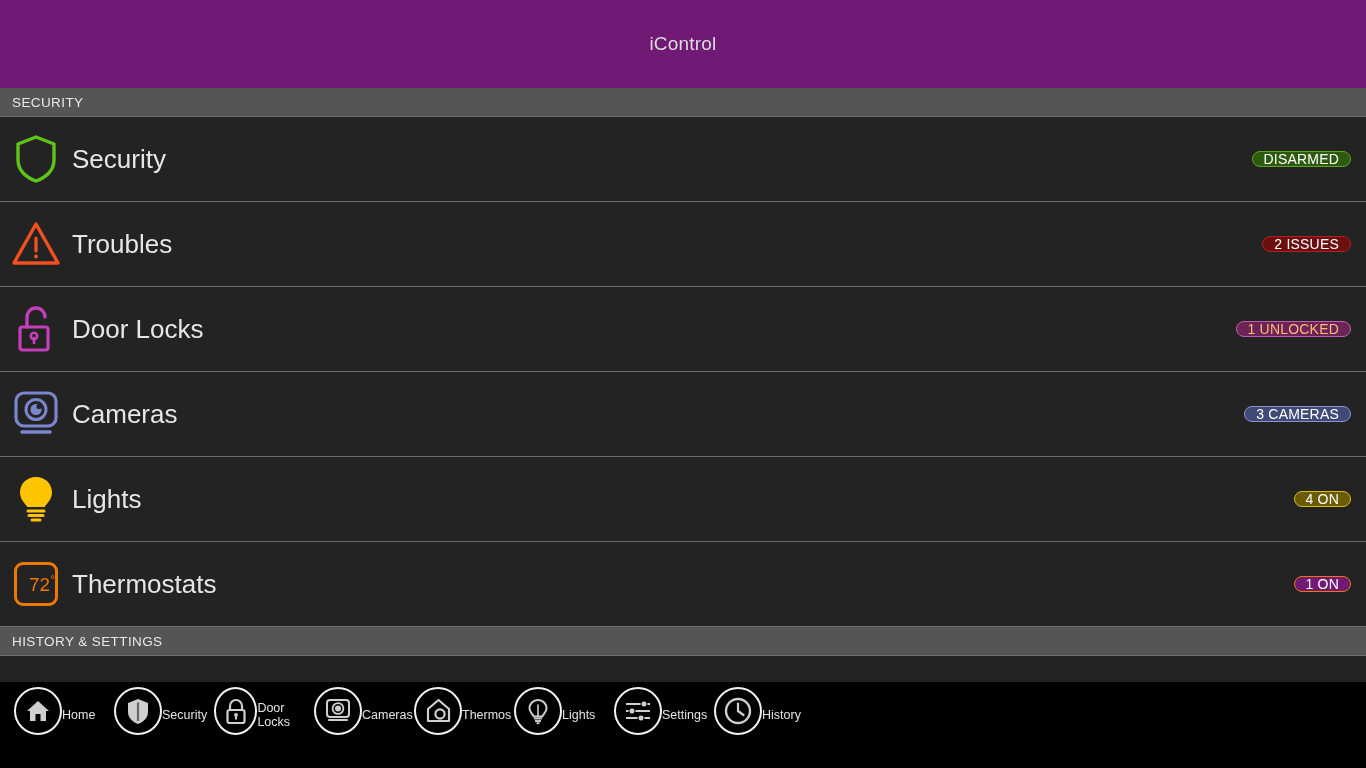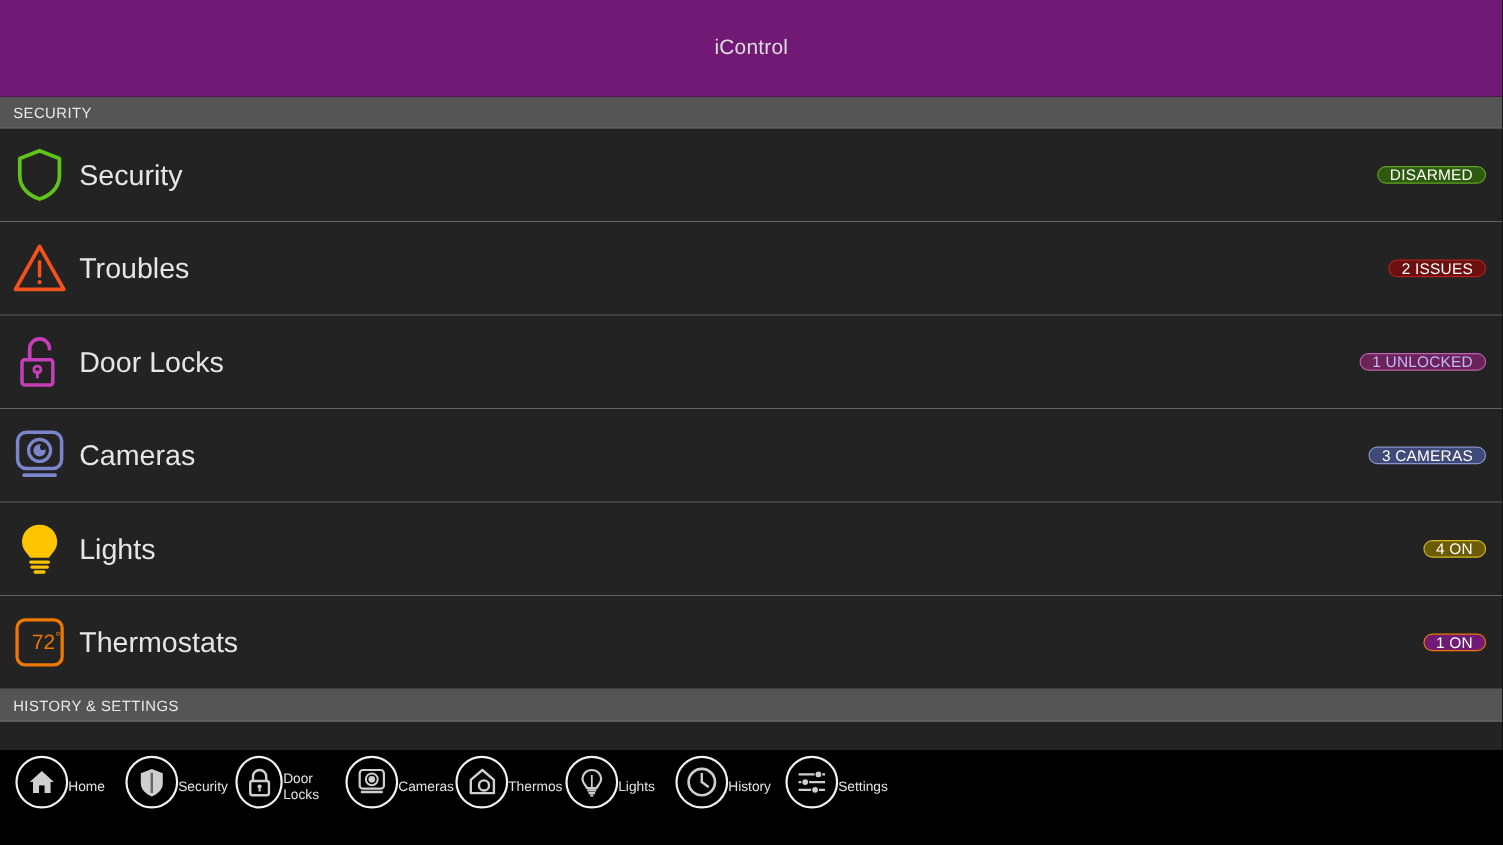--- a/index.html
+++ b/index.html
@@ -202,21 +202,21 @@
         <div class="row-icon">
           <svg width="44" height="52" viewBox="0 0 44 52">
         <path d="M13 24 V14 A9 9 0 0 1 31 14" fill="none" stroke="#c43fb8" stroke-width="3.4" stroke-linecap="round"></path>
         <rect x="6" y="24" width="28" height="23" rx="2.5" fill="none" stroke="#c43fb8" stroke-width="3.2"></rect>
         <circle cx="20" cy="33" r="3.2" fill="none" stroke="#c43fb8" stroke-width="2.6"></circle>
         <line x1="20" y1="35" x2="20" y2="40" stroke="#c43fb8" stroke-width="2.6" stroke-linecap="round"></line>
           </svg>
         </div>
         <div class="row-label">Door Locks</div>
         <div class="badge-wrap">
-          <span class="badge" style="background: rgb(107, 36, 88); border-color: rgb(192, 96, 176); color: #c4b5fd;">1 UNLOCKED</span>
+          <span class="badge" style="background: rgb(107, 36, 88); border-color: rgb(192, 96, 176); color: #fdba74;">1 UNLOCKED</span>
         </div>
       </div>
       <div class="row">
         <div class="row-icon">
           <svg width="48" height="50" viewBox="0 0 48 50">
         <rect x="4" y="4" width="40" height="33" rx="8" fill="none" stroke="#7a85cc" stroke-width="3.2"></rect>
         <circle cx="24" cy="20.5" r="10" fill="none" stroke="#7a85cc" stroke-width="3"></circle>
         <circle cx="24" cy="20.5" r="5.6" fill="#7a85cc"></circle>
         <circle cx="27" cy="17.5" r="2.6" fill="#232323"></circle>
         <line x1="10" y1="43" x2="38" y2="43" stroke="#7a85cc" stroke-width="3.4" stroke-linecap="round"></line>
@@ -312,39 +312,39 @@
         <div class="nav-circle">
           <svg width="22" height="27" viewBox="0 0 22 27">
         <path d="M11 2 C6 2 2.5 5.8 2.5 10.2 C2.5 13.8 5.5 16 6.8 18.5 H15.2 C16.5 16 19.5 13.8 19.5 10.2 C19.5 5.8 16 2 11 2 Z" fill="none" stroke="#cfcfcf" stroke-width="2"></path>
         <line x1="11" y1="6.5" x2="11" y2="18" stroke="#cfcfcf" stroke-width="1.6"></line>
         <line x1="7" y1="20.5" x2="15" y2="20.5" stroke="#cfcfcf" stroke-width="1.9"></line>
         <line x1="8" y1="23" x2="14" y2="23" stroke="#cfcfcf" stroke-width="1.9"></line>
         <line x1="9.5" y1="25.2" x2="12.5" y2="25.2" stroke="#cfcfcf" stroke-width="1.9"></line>
           </svg>
         </div>
         <div class="nav-label">Lights</div>
-      </div>
-      <div class="nav-item">
-        <div class="nav-circle">
-          <svg width="28" height="28" viewBox="0 0 28 28">
-        <circle cx="14" cy="14" r="12" fill="none" stroke="#cfcfcf" stroke-width="2.4"></circle>
-        <line x1="14" y1="14" x2="14" y2="6.5" stroke="#cfcfcf" stroke-width="2.2" stroke-linecap="round"></line>
-        <line x1="14" y1="14" x2="19.5" y2="18" stroke="#cfcfcf" stroke-width="2.2" stroke-linecap="round"></line>
-          </svg>
-        </div>
-        <div class="nav-label">History</div>
       </div>
       <div class="nav-item">
         <div class="nav-circle">
           <svg width="28" height="24" viewBox="0 0 28 24">
         <line x1="2" y1="5" x2="26" y2="5" stroke="#cfcfcf" stroke-width="2"></line>
         <line x1="2" y1="12" x2="26" y2="12" stroke="#cfcfcf" stroke-width="2"></line>
         <line x1="2" y1="19" x2="26" y2="19" stroke="#cfcfcf" stroke-width="2"></line>
         <circle cx="20" cy="5" r="3.1" fill="#cfcfcf" stroke="#000" stroke-width="1"></circle>
         <circle cx="8" cy="12" r="3.1" fill="#cfcfcf" stroke="#000" stroke-width="1"></circle>
         <circle cx="17" cy="19" r="3.1" fill="#cfcfcf" stroke="#000" stroke-width="1"></circle>
           </svg>
         </div>
         <div class="nav-label">Settings</div>
       </div>
+      <div class="nav-item">
+        <div class="nav-circle">
+          <svg width="28" height="28" viewBox="0 0 28 28">
+        <circle cx="14" cy="14" r="12" fill="none" stroke="#cfcfcf" stroke-width="2.4"></circle>
+        <line x1="14" y1="14" x2="14" y2="6.5" stroke="#cfcfcf" stroke-width="2.2" stroke-linecap="round"></line>
+        <line x1="14" y1="14" x2="19.5" y2="18" stroke="#cfcfcf" stroke-width="2.2" stroke-linecap="round"></line>
+          </svg>
+        </div>
+        <div class="nav-label">History</div>
+      </div>
     </div>
 
 </div>
 
 </body></html>

